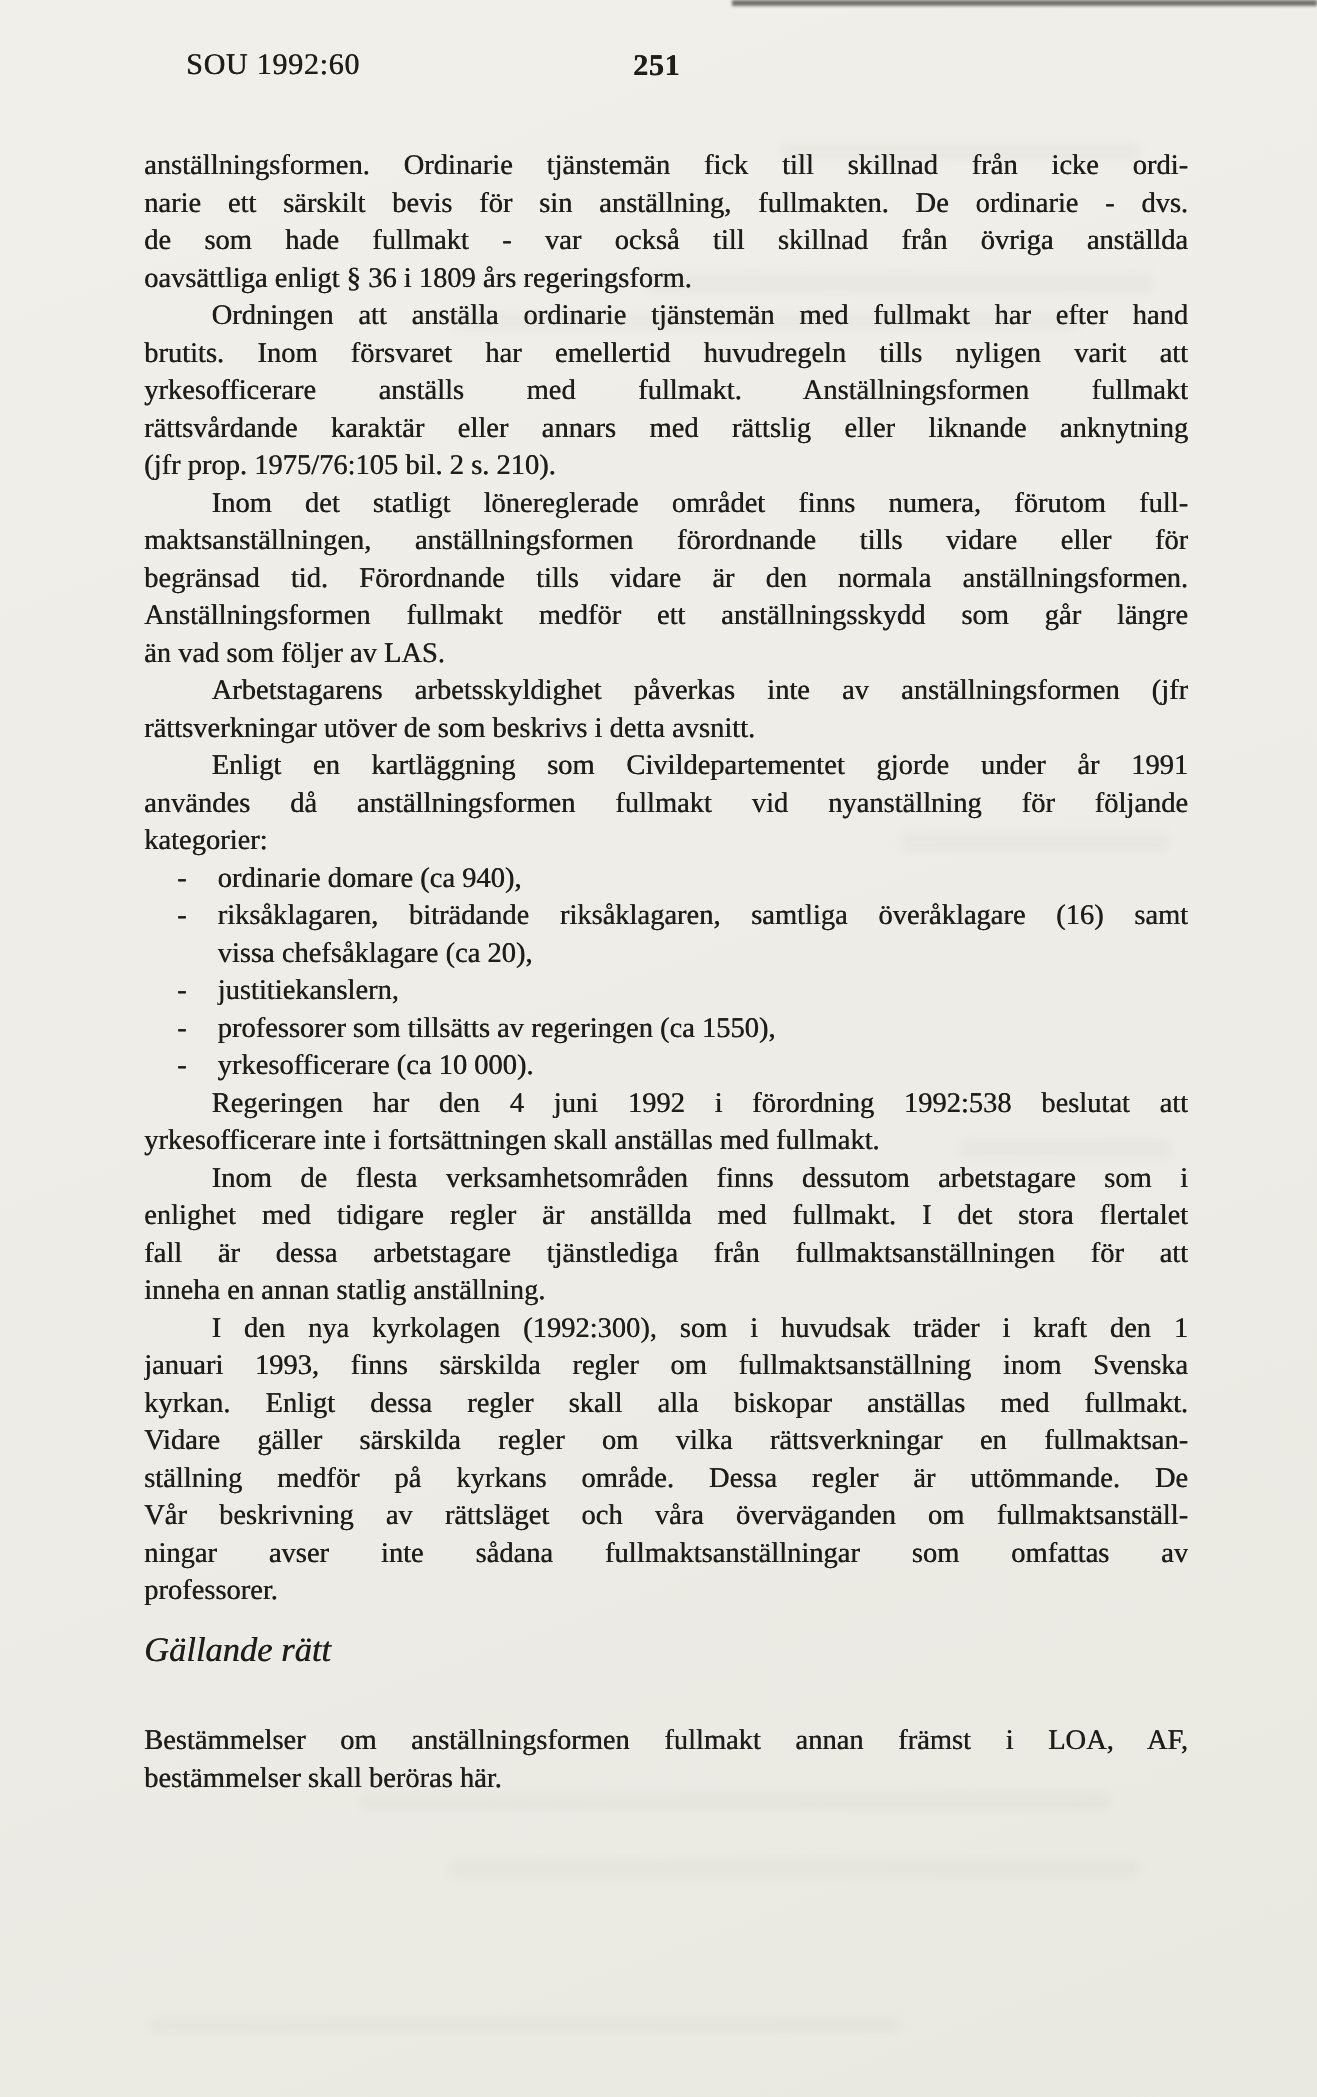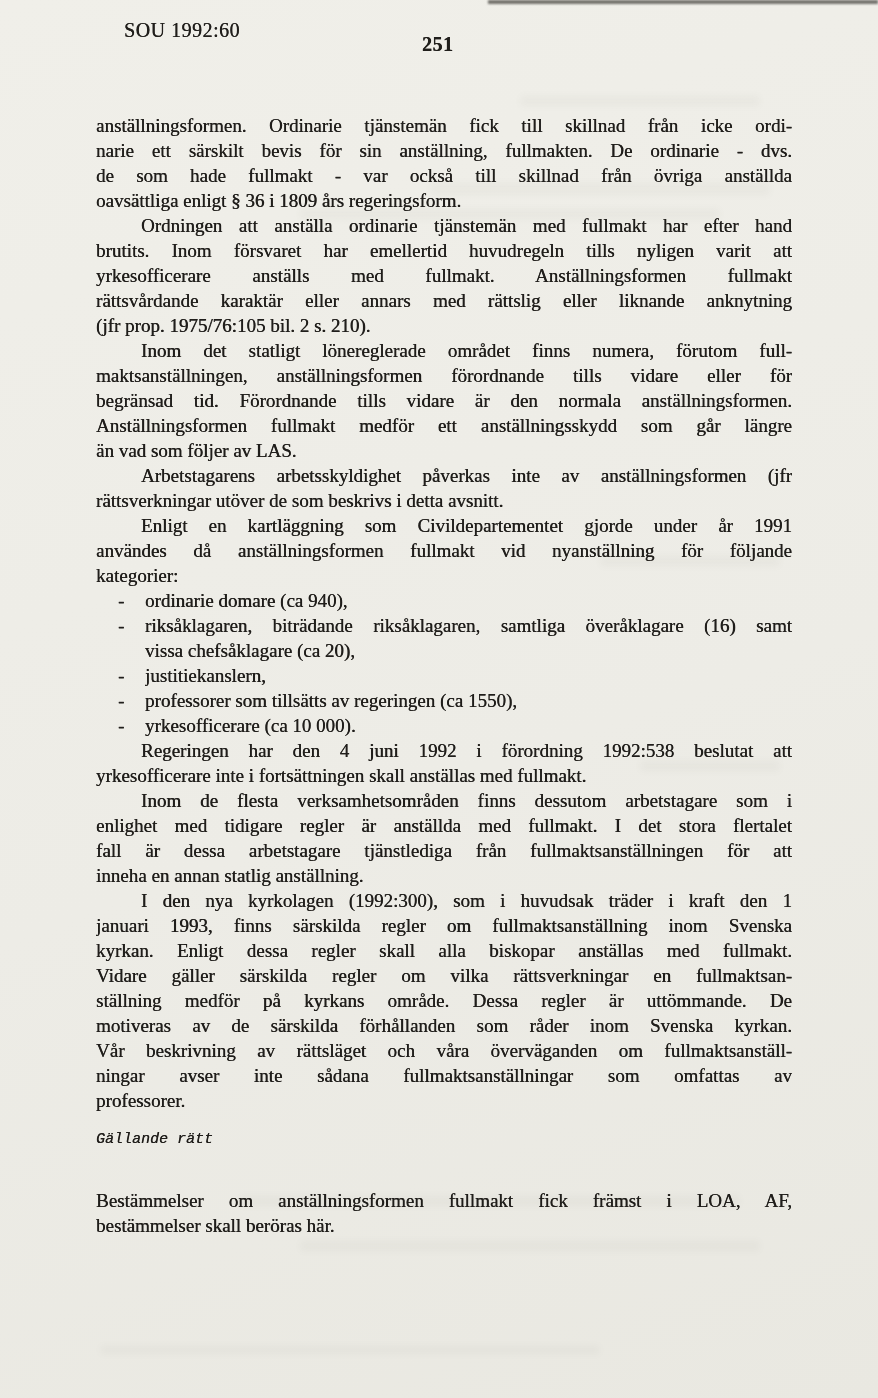--- a/index.html
+++ b/index.html
@@ -12,40 +12,40 @@
     color: #201e1b;
     font-family: "Liberation Serif", "DejaVu Serif", serif;
     overflow: hidden;
     text-shadow: 0.3px 0 0 currentColor;
   }
   .top-edge {
     position: absolute; top: 0; left: 488px; right: 0; height: 4px;
     background: #55534e; filter: blur(1px); opacity: .8;
   }
   .header-journal {
-    position: absolute; left: 124px; top: 19px;
+    position: absolute; left: 124px; top: 32px;
     font-size: 20px; letter-spacing: 0.5px;
   }
   .header-pagenum {
     position: absolute; left: 422px; top: 33px;
     font-size: 20px; letter-spacing: 0.5px; font-weight: bold;
   }
   .text-block {
-    position: absolute; left: 96px; top: 113px; width: 696px;
+    position: absolute; left: 96px; top: 98px; width: 696px;
     font-size: 19px; line-height: 25px;
   }
   .line { height: 25px; overflow: hidden; }
   .jline { text-align: justify; }
   .jline::after { content: ""; display: inline-block; width: 100%; height: 0; }
   .indent { text-indent: 45px; }
   .list-item { position: relative; padding-left: 49px; }
   .list-item .dash { position: absolute; left: 22px; top: 0; }
   .section-heading {
-    font-style: italic; font-size: 15px; height: 25px;
-    margin-top: 14px; margin-bottom: 36px; font-family: Liberation Mono, monospace;
+    font-style: italic; font-size: 23px; height: 25px;
+    margin-top: 14px; margin-bottom: 36px;
   }
   .smudge {
     position: absolute; background: #6b6b60; opacity: 0.04;
     filter: blur(3px); border-radius: 4px; pointer-events: none;
   }
 </style>
 </head>
 <body>
 
 <div class="page">
@@ -110,22 +110,21 @@
       <div class="line">yrkesofficerare inte i fortsättningen skall anställas med fullmakt.</div>
       <div class="line jline indent">Inom de flesta verksamhetsområden finns dessutom arbetstagare som i</div>
       <div class="line jline">enlighet med tidigare regler är anställda med fullmakt. I det stora flertalet</div>
       <div class="line jline">fall är dessa arbetstagare tjänstlediga från fullmaktsanställningen för att</div>
       <div class="line">inneha en annan statlig anställning.</div>
       <div class="line jline indent">I den nya kyrkolagen (1992:300), som i huvudsak träder i kraft den 1</div>
       <div class="line jline">januari 1993, finns särskilda regler om fullmaktsanställning inom Svenska</div>
       <div class="line jline">kyrkan. Enligt dessa regler skall alla biskopar anställas med fullmakt.</div>
       <div class="line jline">Vidare gäller särskilda regler om vilka rättsverkningar en fullmaktsan-</div>
       <div class="line jline">ställning medför på kyrkans område. Dessa regler är uttömmande. De</div>
-      <div class="line jline">motiveras av de särskilda förhållanden som råder inom Svenska kyrkan.</div>
       <div class="line jline">Vår beskrivning av rättsläget och våra överväganden om fullmaktsanställ-</div>
       <div class="line jline">ningar avser inte sådana fullmaktsanställningar som omfattas av</div>
       <div class="line">professorer.</div>
       <div class="section-heading">Gällande rätt</div>
-      <div class="line jline">Bestämmelser om anställningsformen fullmakt fick främst i LOA, AF,</div>
+      <div class="line jline">Bestämmelser om anställningsformen fullmakt annan främst i LOA, AF,</div>
       <div class="line">bestämmelser skall beröras här.</div>
     </div>
 
 </div>
 
 </body></html>

